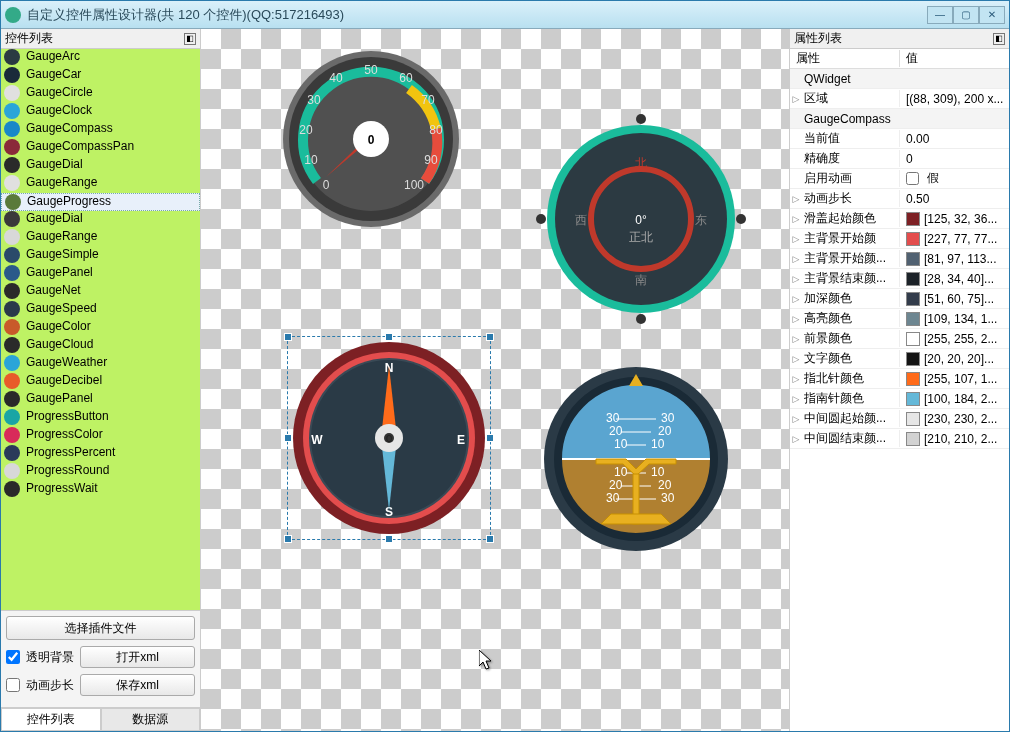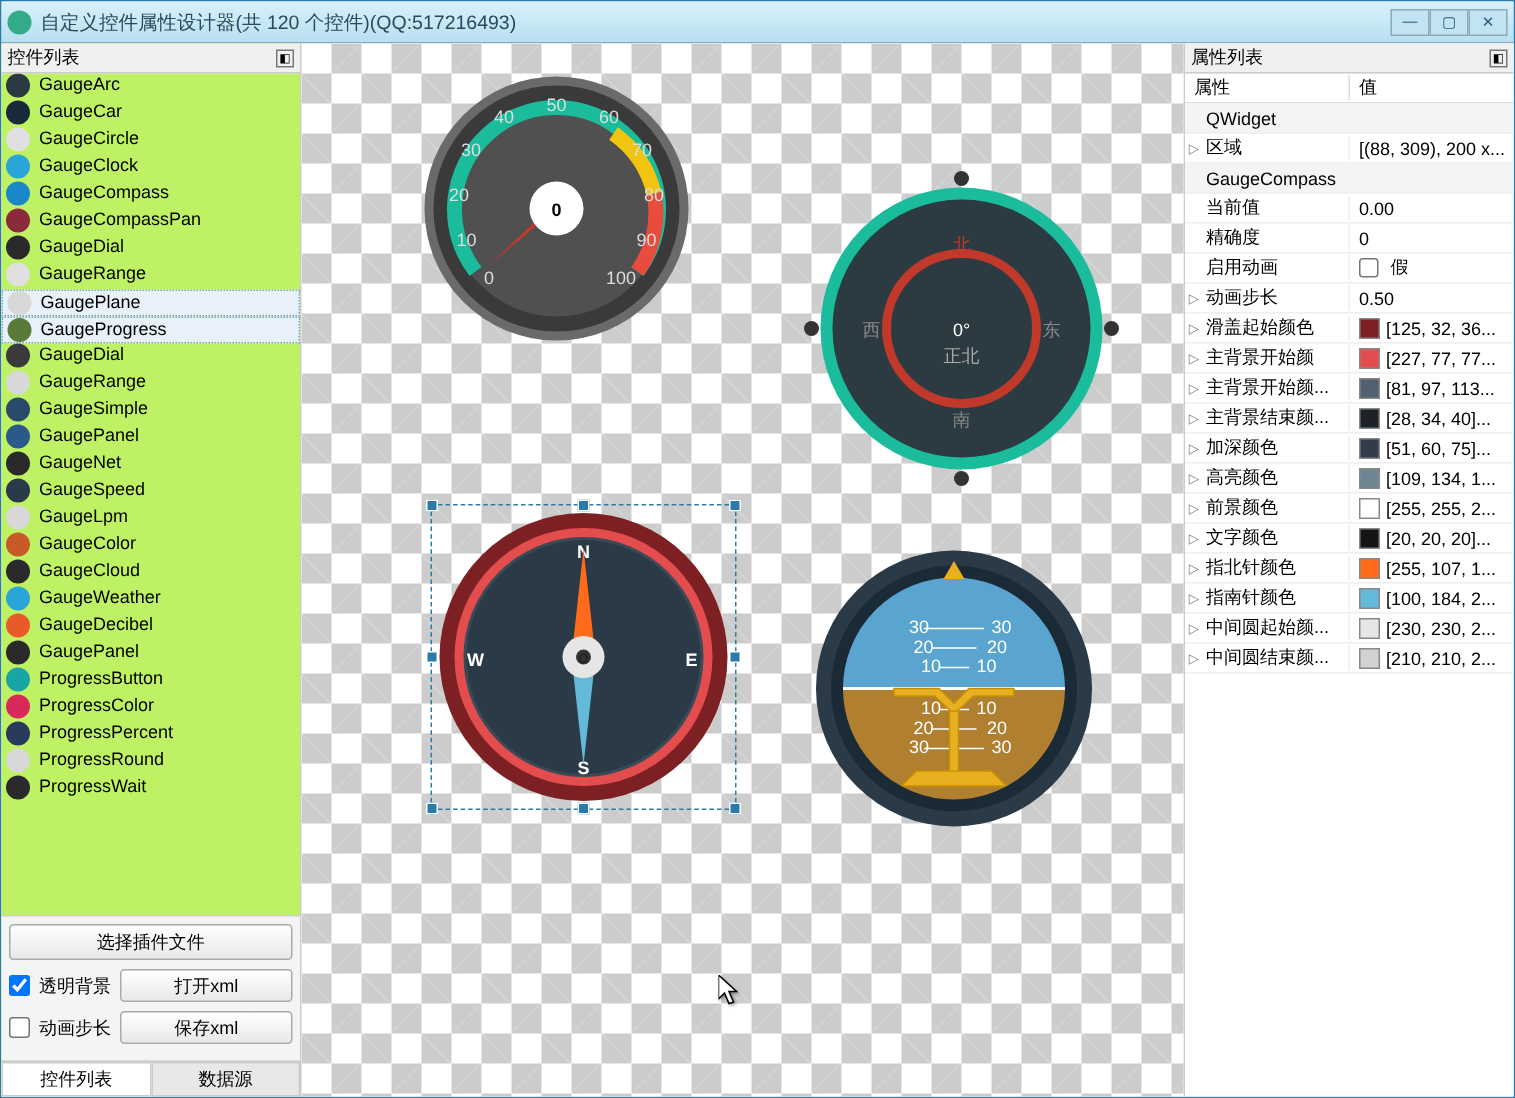--- a/index.html
+++ b/index.html
@@ -118,24 +118,20 @@
           </div>
           <div class="ctrl-item">
             <div class="ctrl-icon" style="background: rgb(42, 42, 42);"></div>
             <span>GaugeDial</span>
           </div>
           <div class="ctrl-item">
             <div class="ctrl-icon" style="background: rgb(224, 224, 224);"></div>
             <span>GaugeRange</span>
           </div>
           <div class="ctrl-item highlight">
-            <div class="ctrl-icon" style="background: rgb(216, 216, 216);"></div>
-            <span>GaugePlane</span>
-          </div>
-          <div class="ctrl-item highlight">
             <div class="ctrl-icon" style="background: rgb(90, 122, 58);"></div>
             <span>GaugeProgress</span>
           </div>
           <div class="ctrl-item">
             <div class="ctrl-icon" style="background: rgb(58, 58, 58);"></div>
             <span>GaugeDial</span>
           </div>
           <div class="ctrl-item">
             <div class="ctrl-icon" style="background: rgb(216, 216, 216);"></div>
             <span>GaugeRange</span>
@@ -148,24 +144,20 @@
             <div class="ctrl-icon" style="background: rgb(42, 90, 138);"></div>
             <span>GaugePanel</span>
           </div>
           <div class="ctrl-item">
             <div class="ctrl-icon" style="background: rgb(42, 42, 42);"></div>
             <span>GaugeNet</span>
           </div>
           <div class="ctrl-item">
             <div class="ctrl-icon" style="background: rgb(42, 58, 74);"></div>
             <span>GaugeSpeed</span>
-          </div>
-          <div class="ctrl-item">
-            <div class="ctrl-icon" style="background: rgb(216, 216, 216);"></div>
-            <span>GaugeLpm</span>
           </div>
           <div class="ctrl-item">
             <div class="ctrl-icon" style="background: rgb(200, 90, 42);"></div>
             <span>GaugeColor</span>
           </div>
           <div class="ctrl-item">
             <div class="ctrl-icon" style="background: rgb(42, 42, 42);"></div>
             <span>GaugeCloud</span>
           </div>
           <div class="ctrl-item">

